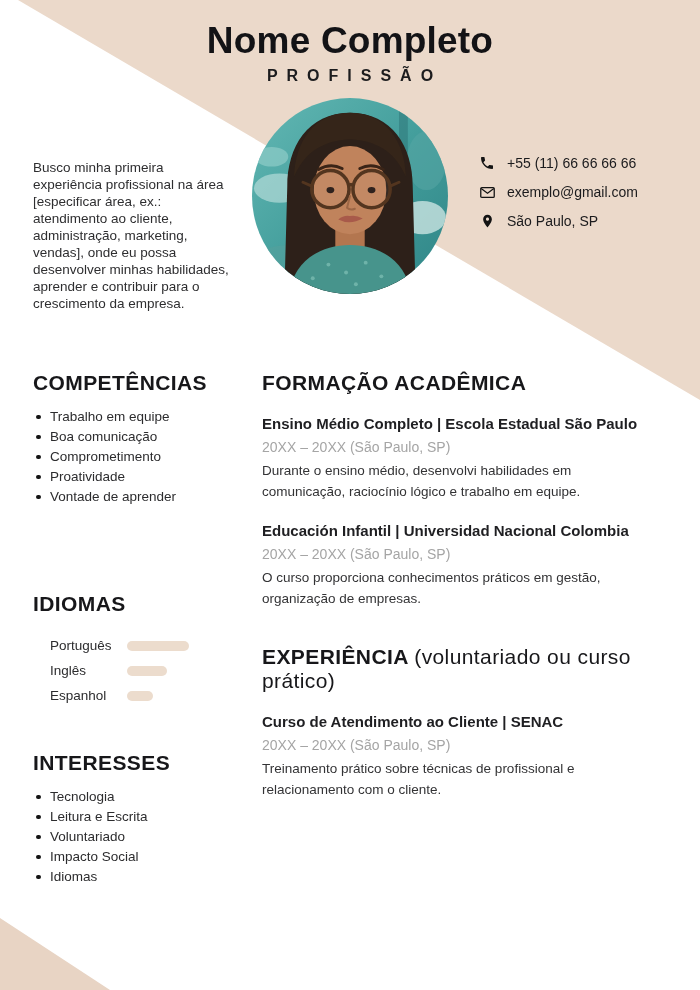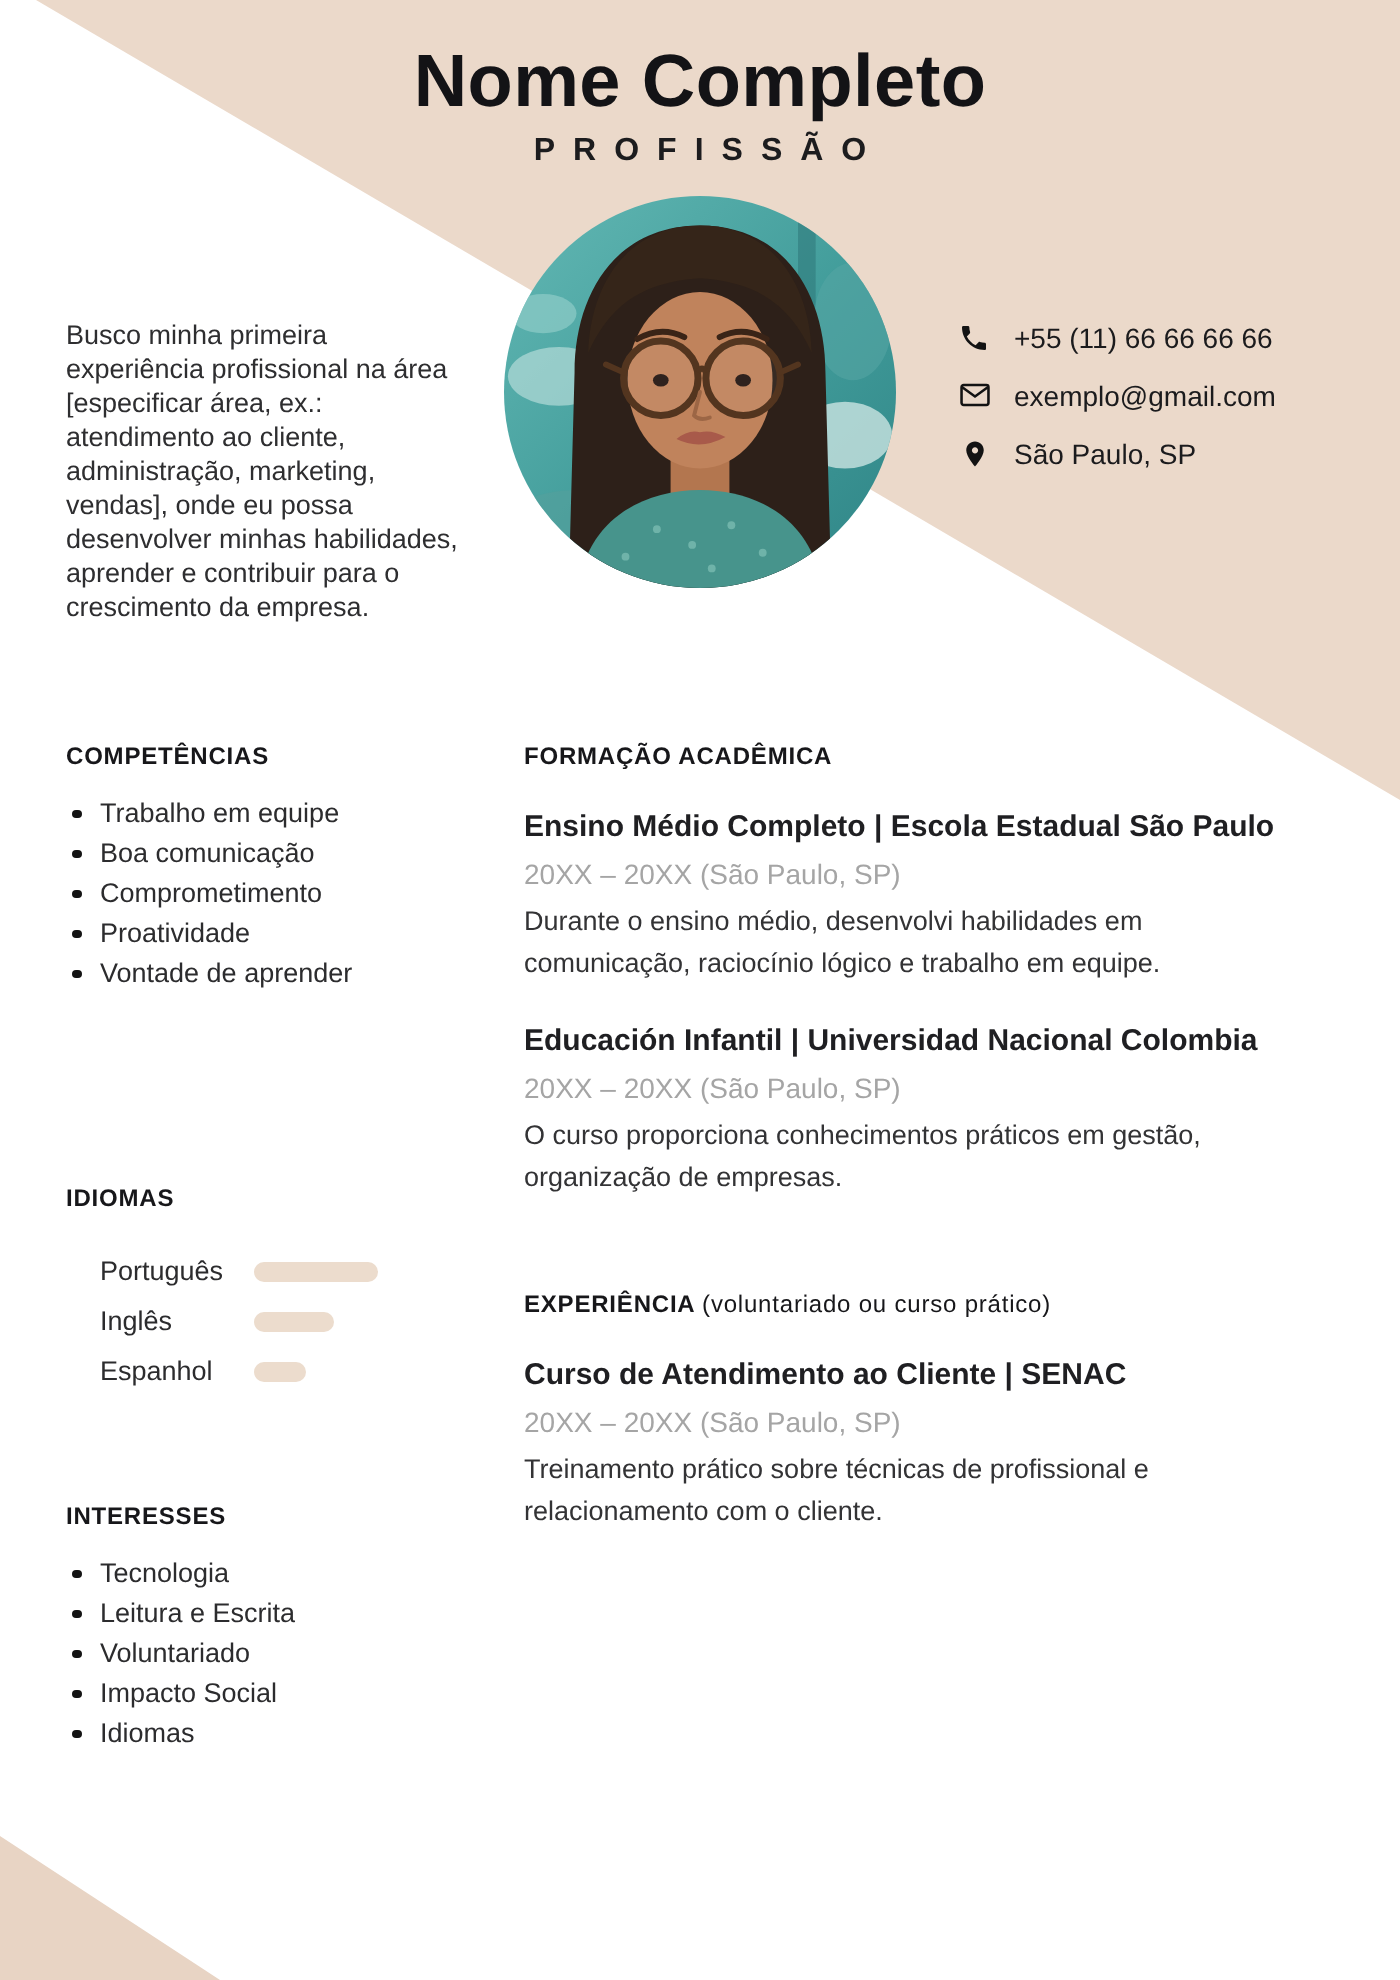--- a/index.html
+++ b/index.html
@@ -43,33 +43,33 @@
     position: absolute; left: 252px; top: 98px;
     width: 196px; height: 196px; border-radius: 50%;
     overflow: hidden;
   }
   .photo svg { display: block; width: 100%; height: 100%; }
   
   .contact {
     position: absolute; left: 478px; top: 155px; width: 210px;
   }
   .contact-row {
-    display: flex; align-items: flex-end; gap: 11px;
+    display: flex; align-items: flex-start; gap: 11px;
     height: 22px; margin-bottom: 7px;
     font-size: 14px; color: #1b1b1d;
   }
   .contact-row .cicon { width: 18px; display: flex; justify-content: center; flex: none; }
   
   .objective {
     position: absolute; left: 33px; top: 159px; width: 196px;
     font-size: 13.5px; line-height: 17px; color: #2e2e30;
   }
   
   .section-title {
-    font-size: 12px; font-weight: 700; letter-spacing: 0.4px;
+    font-size: 21px; font-weight: 700; letter-spacing: 0.4px;
     color: #17171a;
   }
   .left-col { position: absolute; left: 33px; width: 212px; top: 0; }
   .sec-competencias { position: absolute; top: 371px; left: 0; width: 212px; }
   .sec-idiomas      { position: absolute; top: 592px; left: 0; width: 212px; }
   .sec-interesses   { position: absolute; top: 751px; left: 0; width: 212px; }
   .bullet-list { margin-top: 15px; list-style: none; }
   .bullet-list li {
     position: relative; padding-left: 17px; margin-bottom: 6.5px;
     font-size: 13.5px; color: #2c2c2e; line-height: 13.5px;

